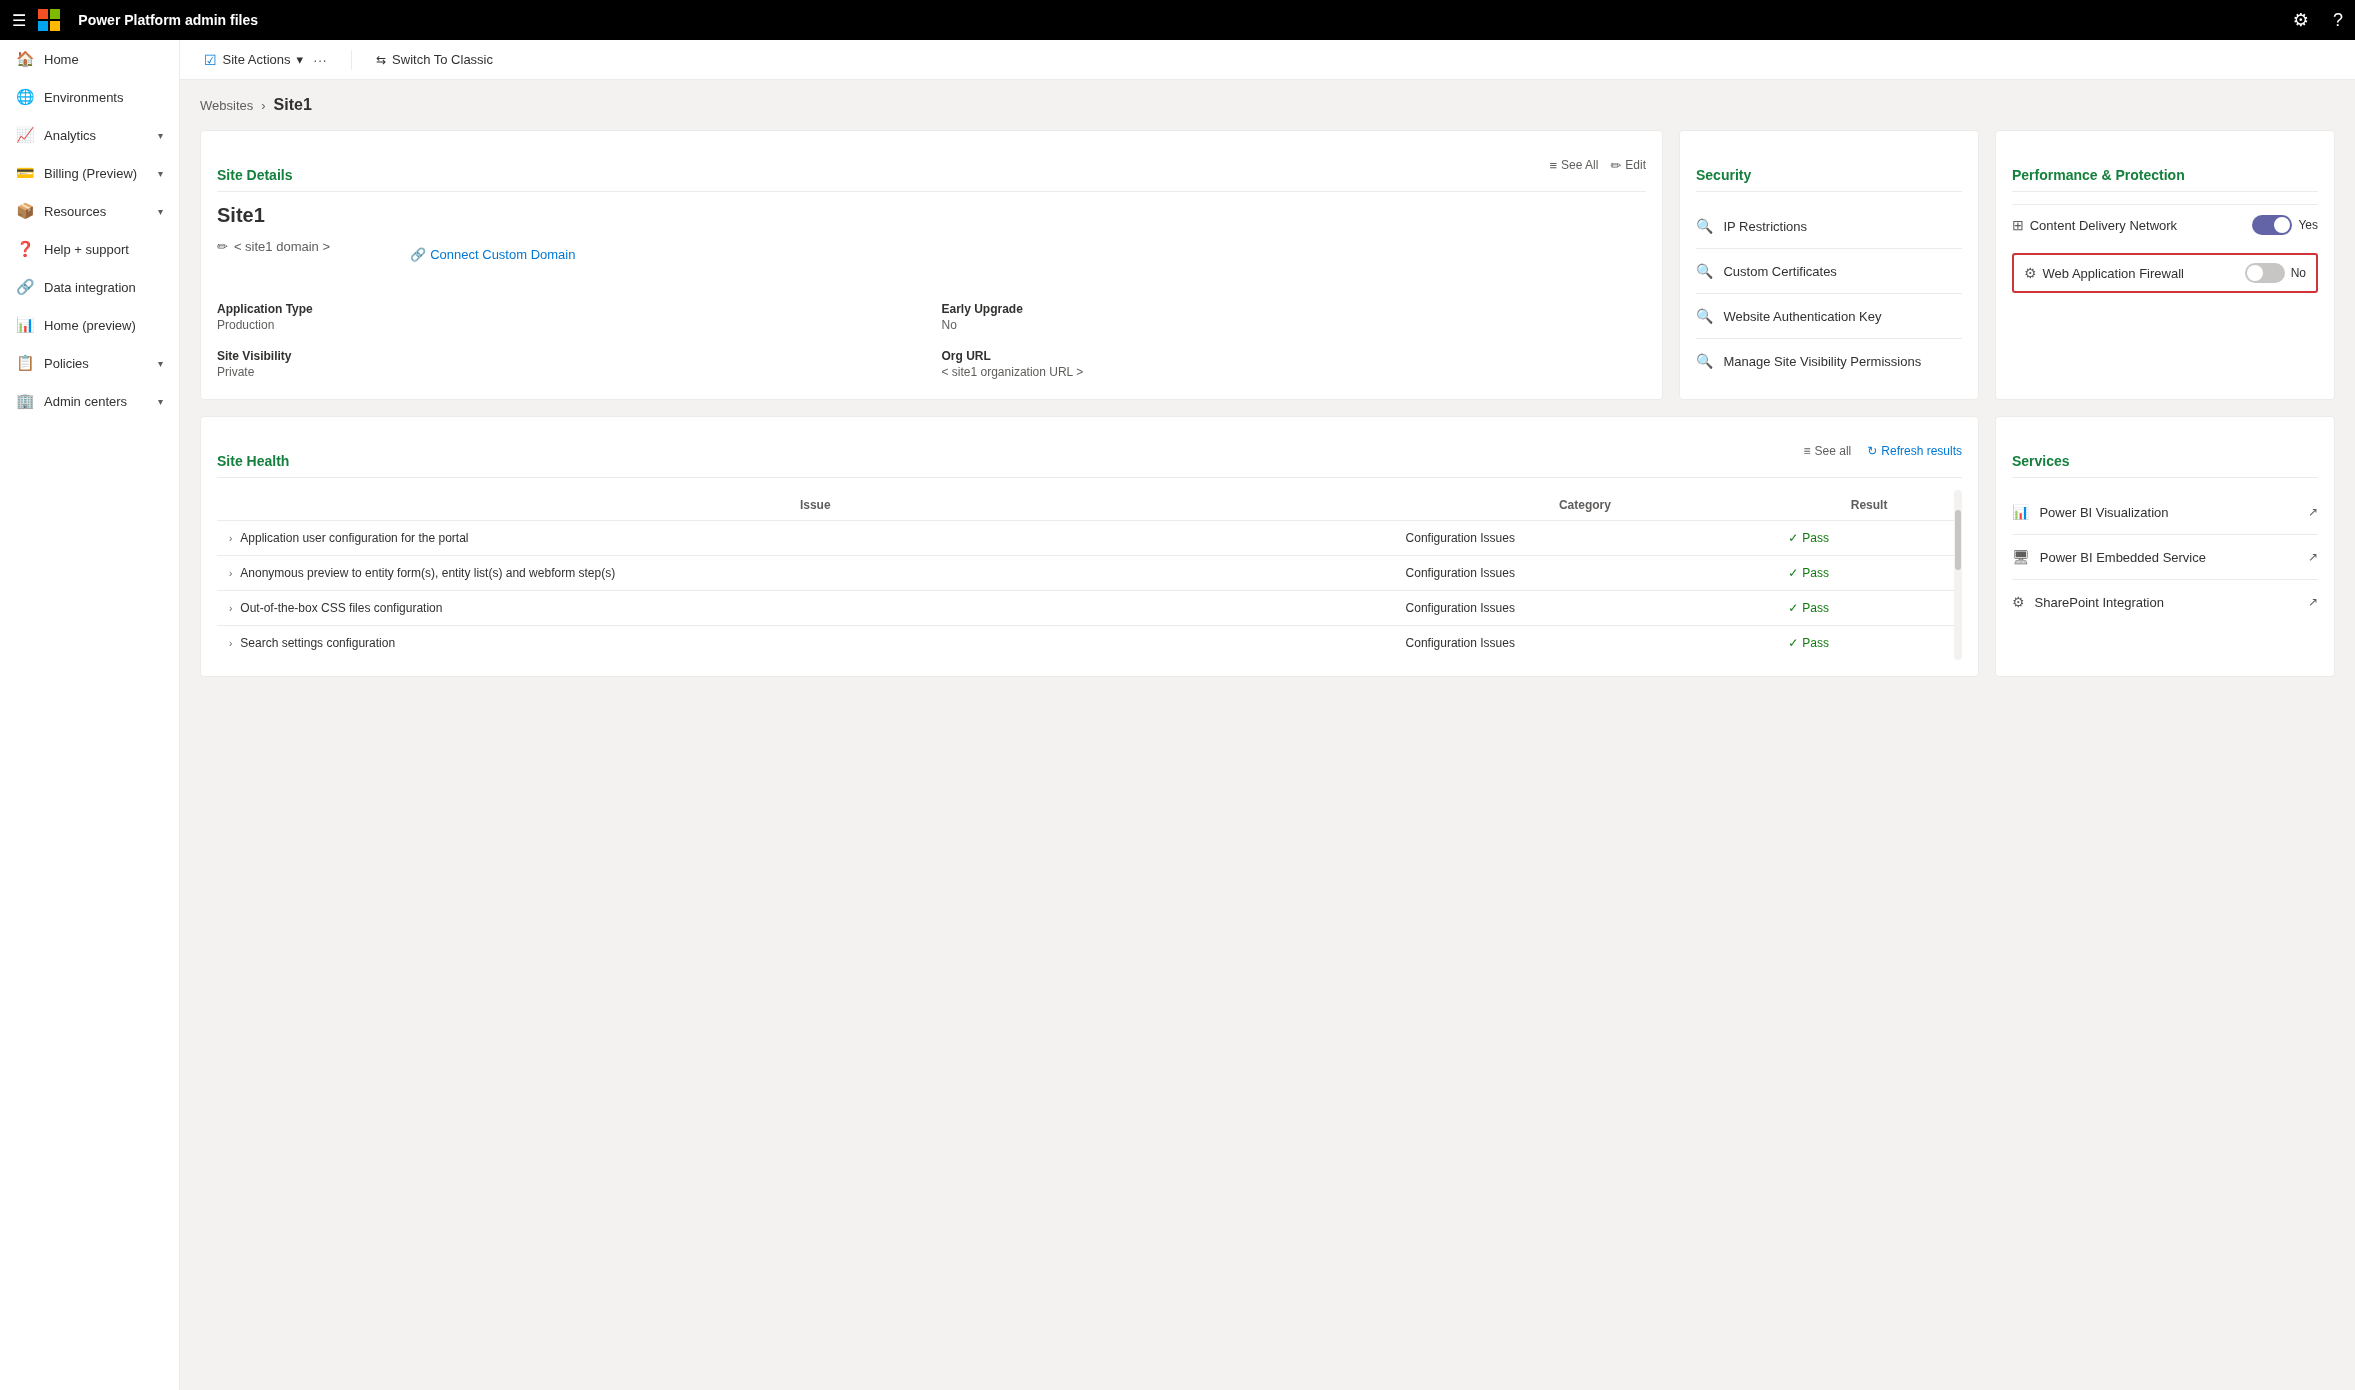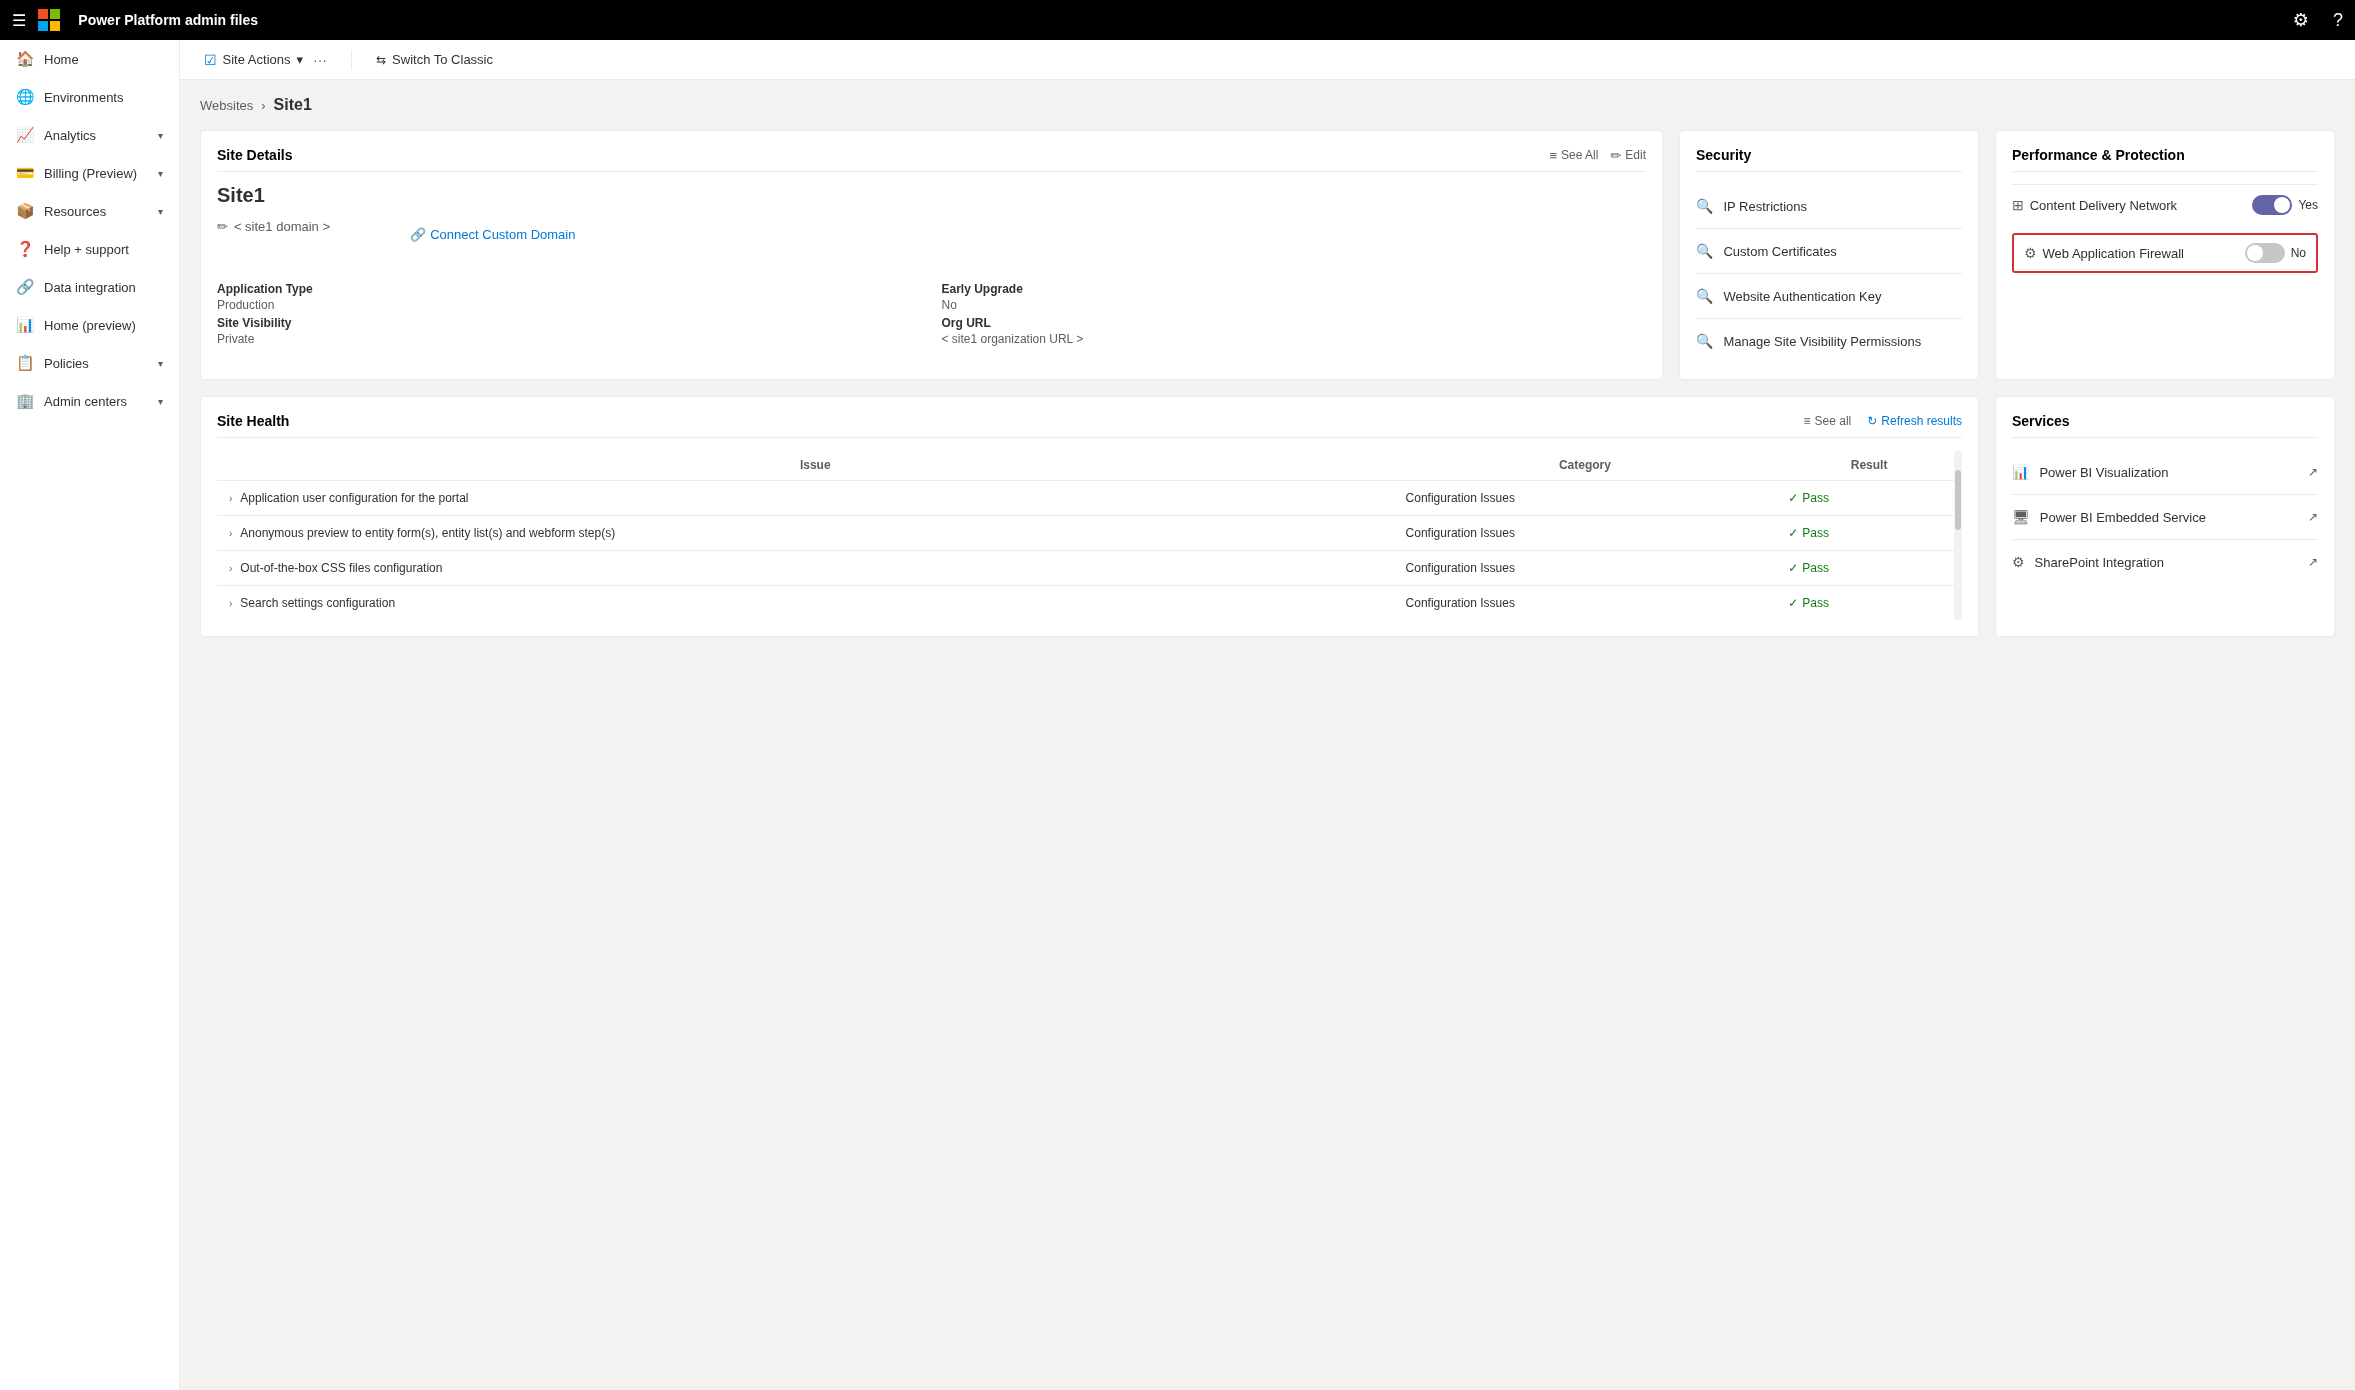--- a/index.html
+++ b/index.html
@@ -40,29 +40,29 @@
     .breadcrumb-current { font-size: 16px; font-weight: 700; color: #323130; }
     .breadcrumb-sep { color: #605e5c; }
 
     
     .content-grid { display: grid; grid-template-columns: 1fr 300px 340px; gap: 16px; margin-bottom: 16px; }
     .content-grid-bottom { display: grid; grid-template-columns: 1fr 340px; gap: 16px; }
 
     
     .card { background: #fff; border: 1px solid #edebe9; border-radius: 4px; padding: 16px; }
     .card-header { display: flex; align-items: center; justify-content: space-between; margin-bottom: 12px; padding-bottom: 8px; border-bottom: 1px solid #edebe9; }
-    .card-title { font-size: 14px; font-weight: 600; color: #000000; }
+    .card-title { font-size: 14px; font-weight: 600; color: #15803d; margin-top: 20px; }
     .card-actions { display: flex; align-items: center; gap: 12px; }
     .card-action-btn { display: flex; align-items: center; gap: 4px; font-size: 12px; color: #605e5c; cursor: pointer; }
 
     
     .site-name { font-size: 20px; font-weight: 700; margin-bottom: 12px; color: #323130; }
     .site-domain { display: flex; align-items: center; gap: 6px; margin-bottom: 16px; color: #605e5c; font-size: 13px; }
     .custom-domain-link { display: flex; align-items: center; gap: 4px; color: #0078d4; cursor: pointer; font-size: 13px; margin-left: 40px; }
-    .site-props { display: grid; grid-template-columns: 1fr 1fr; gap: 4px 20px; margin-top: 32px; }
+    .site-props { display: grid; grid-template-columns: 1fr 1fr; gap: 17px 20px; margin-top: 32px; }
     .prop-label { font-size: 12px; font-weight: 600; color: #323130; margin-bottom: 2px; }
     .prop-value { font-size: 12px; color: #605e5c; }
 
     
     .security-list { display: flex; flex-direction: column; }
     .security-item { display: flex; align-items: center; gap: 10px; padding: 14px 0; border-bottom: 1px solid #edebe9; cursor: pointer; font-size: 13px; color: #323130; }
     .security-item:last-child { border-bottom: none; }
     .security-item-icon { font-size: 14px; color: #605e5c; }
 
     

